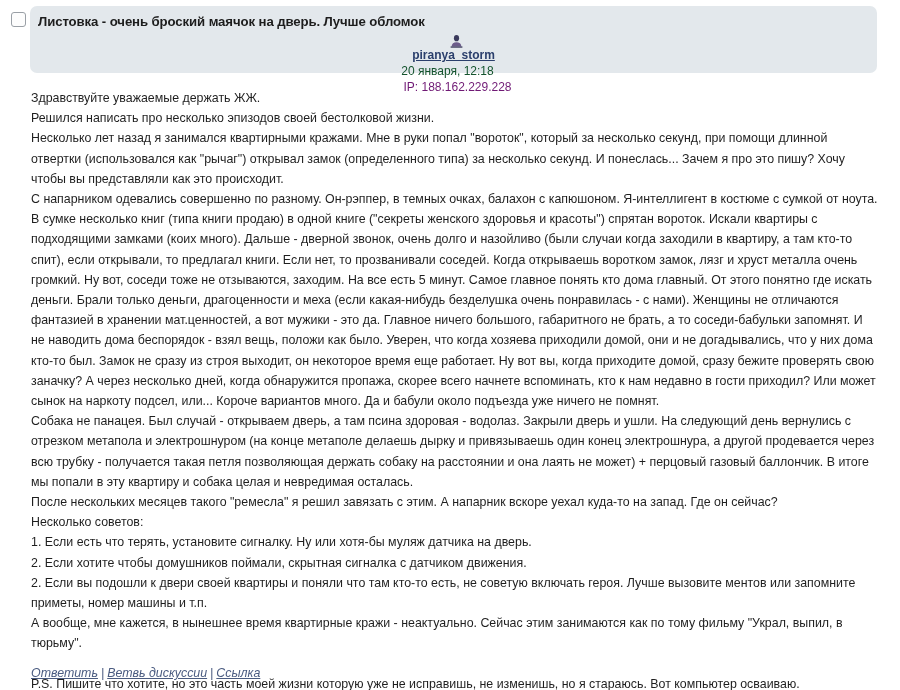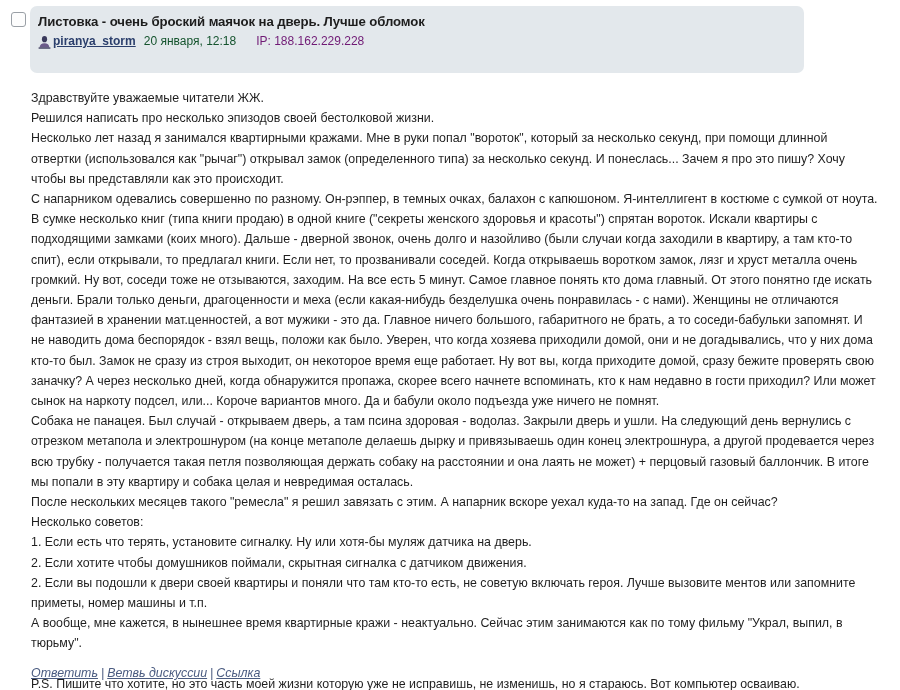--- a/index.html
+++ b/index.html
@@ -34,21 +34,21 @@
     border-radius: 3px;
     background: #fdfdfd;
     box-sizing: border-box;
   }
 
   
   .header {
     position: absolute;
     left: 30px;
     top: 6px;
-    width: 774px;
+    width: 847px;
     height: 67px;
     background: #e3e8ec;
     border-radius: 7px;
     box-sizing: border-box;
     padding: 7px 0 0 8px;
   }
   .subject {
     font-size: 13.2px;
     font-weight: bold;
     color: #1d1d1d;
@@ -57,20 +57,21 @@
     white-space: nowrap;
   }
   .byline {
     margin-top: 3px;
     font-size: 12px;
     color: #202020;
     line-height: 16px;
     display: flex;
     align-items: center;
     white-space: nowrap;
+    flex-direction: column;
   }
   .user-icon {
     display: inline-block;
     width: 13px;
     height: 14px;
     margin-right: 2px;
     position: relative;
     top: 1px;
     flex: none;
   }
@@ -146,21 +147,21 @@
           <rect x="0.6" y="12.4" width="11.8" height="1.3" fill="#3a3a5c"></rect>
         </svg>
       </span>
       <a href="#" class="username">piranya_storm</a>
       <span class="meta-date">20 января, 12:18</span>
       <span class="meta-ip">IP: 188.162.229.228</span>
     </div>
   </div>
 
   <div class="body">
-    <p>Здравствуйте уважаемые читатели ЖЖ.</p>
+    <p>Здравствуйте уважаемые держать ЖЖ.</p>
     <p>Решился написать про несколько эпизодов своей бестолковой жизни.</p>
     <p>Несколько лет назад я занимался квартирными кражами. Мне в руки попал "вороток", который за несколько секунд, при помощи длинной отвертки (использовался как "рычаг") открывал замок (определенного типа) за несколько секунд. И понеслась... Зачем я про это пишу? Хочу чтобы вы представляли как это происходит.</p>
     <p>С напарником одевались совершенно по разному. Он-рэппер, в темных очках, балахон с капюшоном. Я-интеллигент в костюме с сумкой от ноута. В сумке несколько книг (типа книги продаю) в одной книге ("секреты женского здоровья и красоты") спрятан вороток. Искали квартиры с подходящими замками (коих много). Дальше - дверной звонок, очень долго и назойливо (были случаи когда заходили в квартиру, а там кто-то спит), если открывали, то предлагал книги. Если нет, то прозванивали соседей. Когда открываешь воротком замок, лязг и хруст металла очень громкий. Ну вот, соседи тоже не отзываются, заходим. На все есть 5 минут. Самое главное понять кто дома главный. От этого понятно где искать деньги. Брали только деньги, драгоценности и меха (если какая-нибудь безделушка очень понравилась - с нами). Женщины не отличаются фантазией в хранении мат.ценностей, а вот мужики - это да. Главное ничего большого, габаритного не брать, а то соседи-бабульки запомнят. И не наводить дома беспорядок - взял вещь, положи как было. Уверен, что когда хозяева приходили домой, они и не догадывались, что у них дома кто-то был. Замок не сразу из строя выходит, он некоторое время еще работает. Ну вот вы, когда приходите домой, сразу бежите проверять свою заначку? А через несколько дней, когда обнаружится пропажа, скорее всего начнете вспоминать, кто к нам недавно в гости приходил? Или может сынок на наркоту подсел, или... Короче вариантов много. Да и бабули около подъезда уже ничего не помнят.</p>
     <p>Собака не панацея. Был случай - открываем дверь, а там псина здоровая - водолаз. Закрыли дверь и ушли. На следующий день вернулись с отрезком метапола и электрошнуром (на конце метаполе делаешь дырку и привязываешь один конец электрошнура, а другой продевается через всю трубку - получается такая петля позволяющая держать собаку на расстоянии и она лаять не может) + перцовый газовый баллончик. В итоге мы попали в эту квартиру и собака целая и невредимая осталась.</p>
     <p>После нескольких месяцев такого "ремесла" я решил завязать с этим. А напарник вскоре уехал куда-то на запад. Где он сейчас?</p>
     <p>Несколько советов:</p>
     <p>1. Если есть что терять, установите сигналку. Ну или хотя-бы муляж датчика на дверь.</p>
     <p>2. Если хотите чтобы домушников поймали, скрытная сигналка с датчиком движения.</p>
     <p>2. Если вы подошли к двери своей квартиры и поняли что там кто-то есть, не советую включать героя. Лучше вызовите ментов или запомните приметы, номер машины и т.п.</p>
     <p>А вообще, мне кажется, в нынешнее время квартирные кражи - неактуально. Сейчас этим занимаются как по тому фильму "Украл, выпил, в тюрьму".</p>

